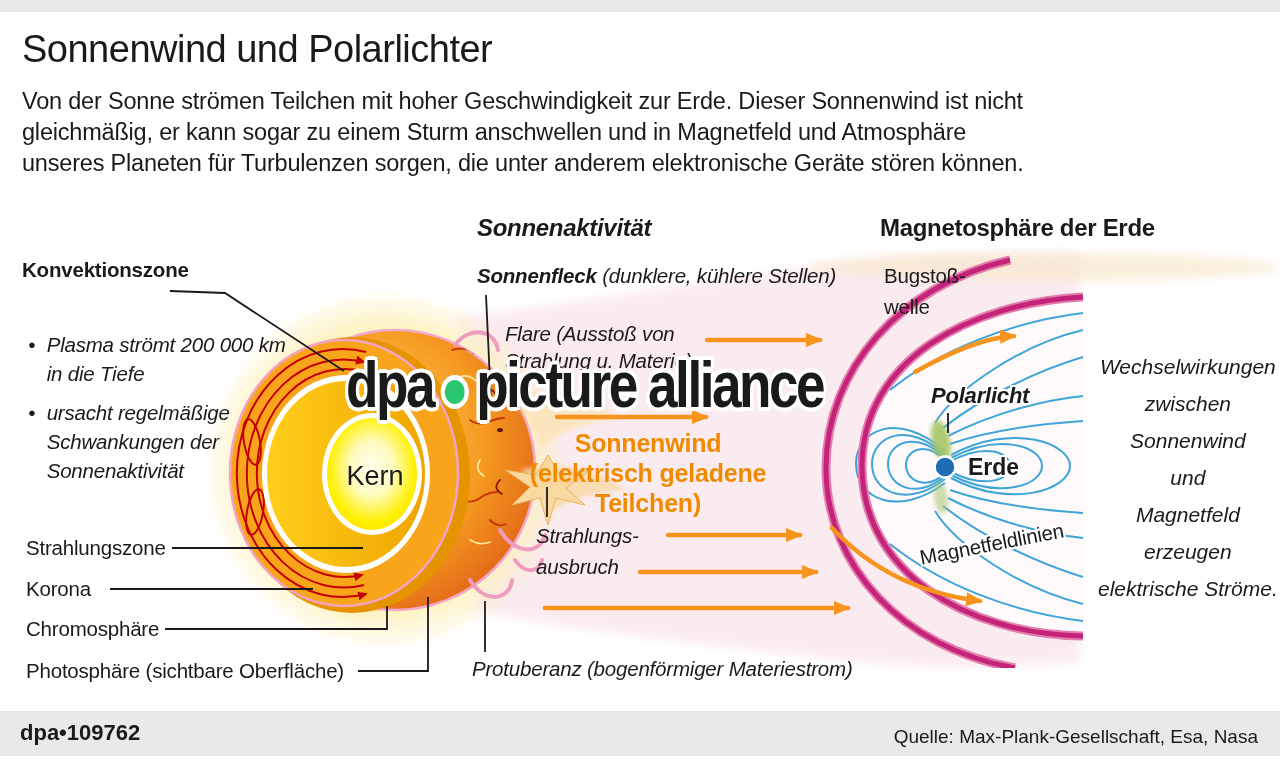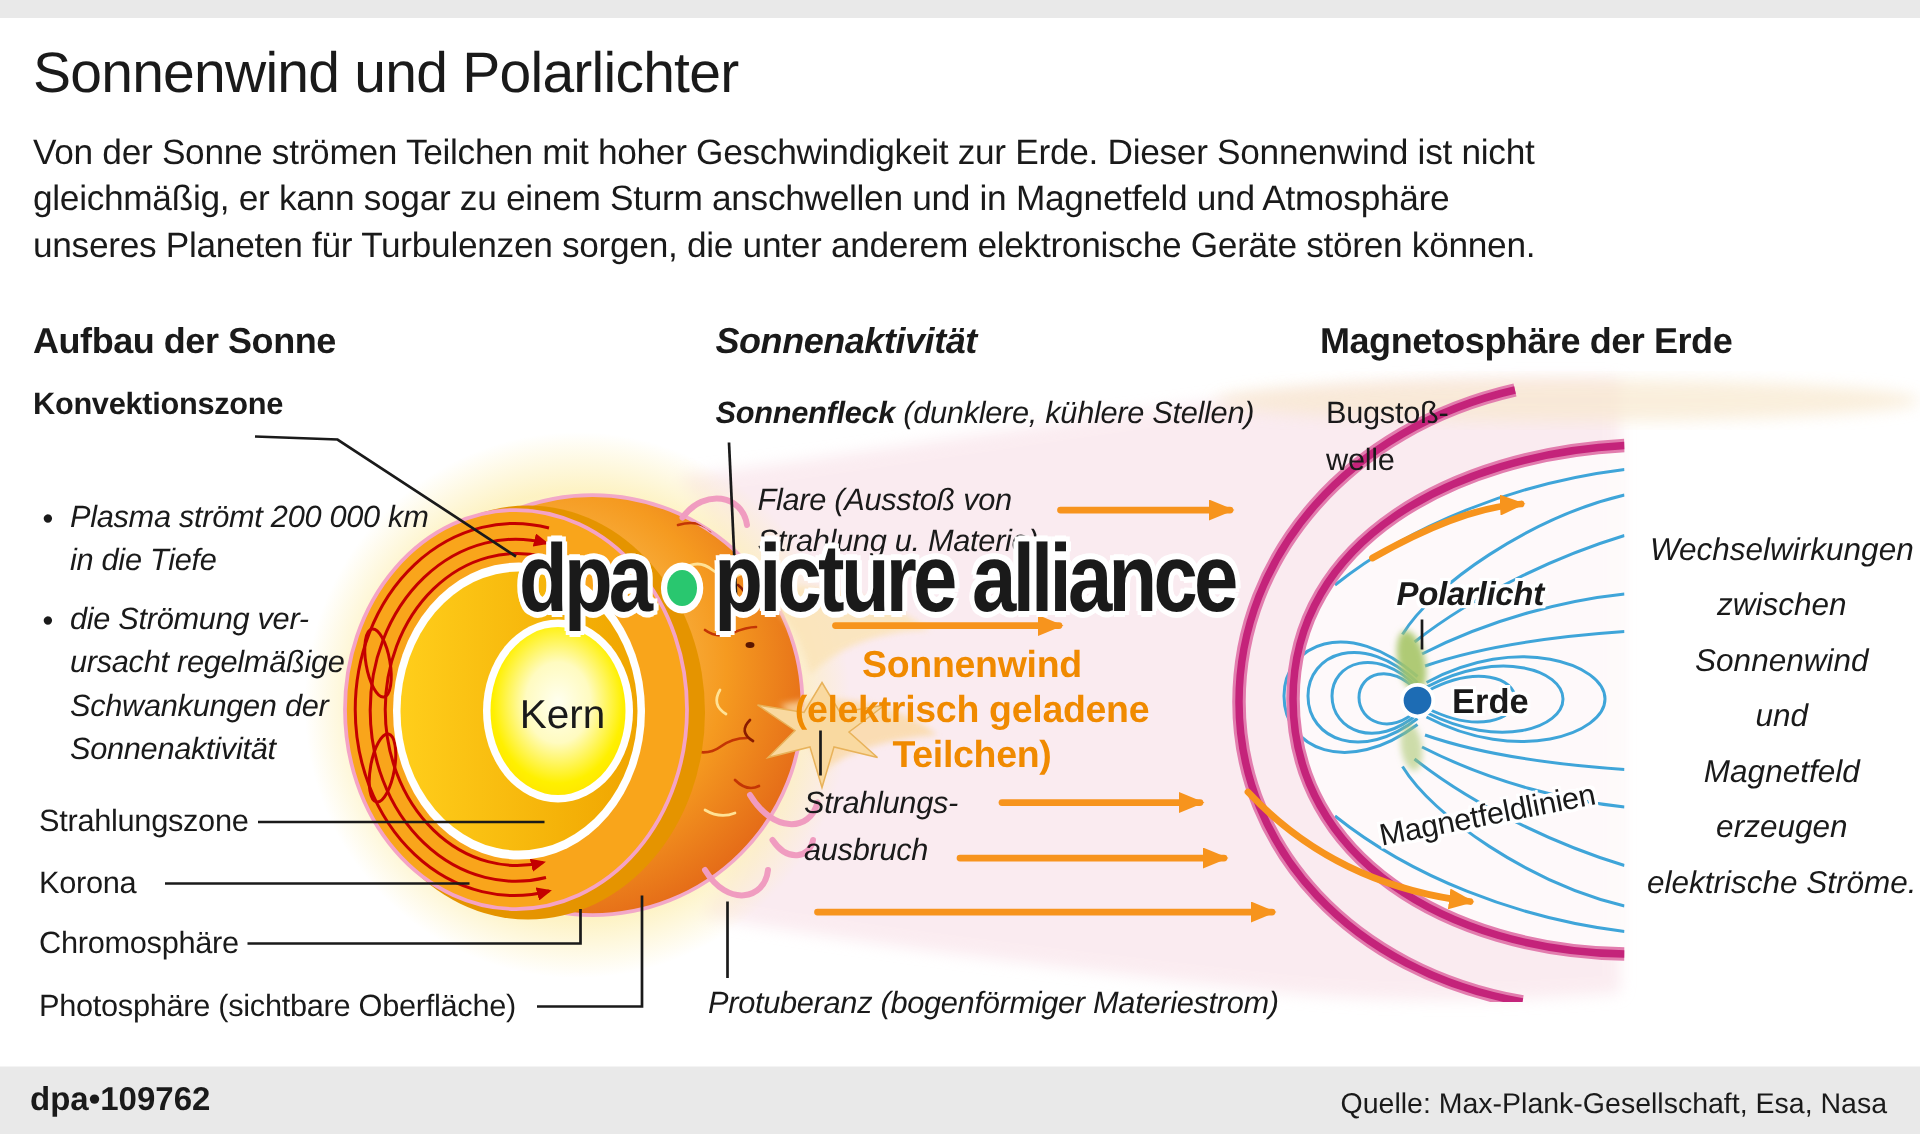--- a/index.html
+++ b/index.html
@@ -180,35 +180,33 @@
       <path d="M485,601 L485,652"></path>
       <path d="M948,413 L948,433"></path>
     </g>
   </svg>
 
   <div class="abs" id="title">Sonnenwind und Polarlichter</div>
   <div class="abs intro-line" style="top:88px;">Von der Sonne strömen Teilchen mit hoher Geschwindigkeit zur Erde. Dieser Sonnenwind ist nicht</div>
   <div class="abs intro-line" style="top:119px;">gleichmäßig, er kann sogar zu einem Sturm anschwellen und in Magnetfeld und Atmosphäre</div>
   <div class="abs intro-line" style="top:150px;">unseres Planeten für Turbulenzen sorgen, die unter anderem elektronische Geräte stören können.</div>
 
-  <div class="abs sec-h" style="left:22px;top:214px;">Aufbau der Sonne</div>
   <div class="abs sec-h it" style="left:477px;top:214px;">Sonnenaktivität</div>
   <div class="abs sec-h" style="left:880px;top:214px;">Magnetosphäre der Erde</div>
 
   <div class="abs lbl bold" style="left:22px;top:258px;">Konvektionszone</div>
 
   <div class="abs lbl it bullet-row" style="left:28px;top:330px;">
     <div class="blines">
       <div>Plasma strömt 200 000 km</div>
       <div>in die Tiefe</div>
     </div>
   </div>
   <div class="abs lbl it bullet-row" style="left:28px;top:398px;">
     <div class="blines">
-      <div>die Strömung ver-</div>
       <div>ursacht regelmäßige</div>
       <div>Schwankungen der</div>
       <div>Sonnenaktivität</div>
     </div>
   </div>
 
   <div class="abs lbl" style="left:26px;top:536px;">Strahlungszone</div>
   <div class="abs lbl" style="left:26px;top:577px;">Korona</div>
   <div class="abs lbl" style="left:26px;top:617px;">Chromosphäre</div>
   <div class="abs lbl" style="left:26px;top:659px;">Photosphäre (sichtbare Oberfläche)</div>

